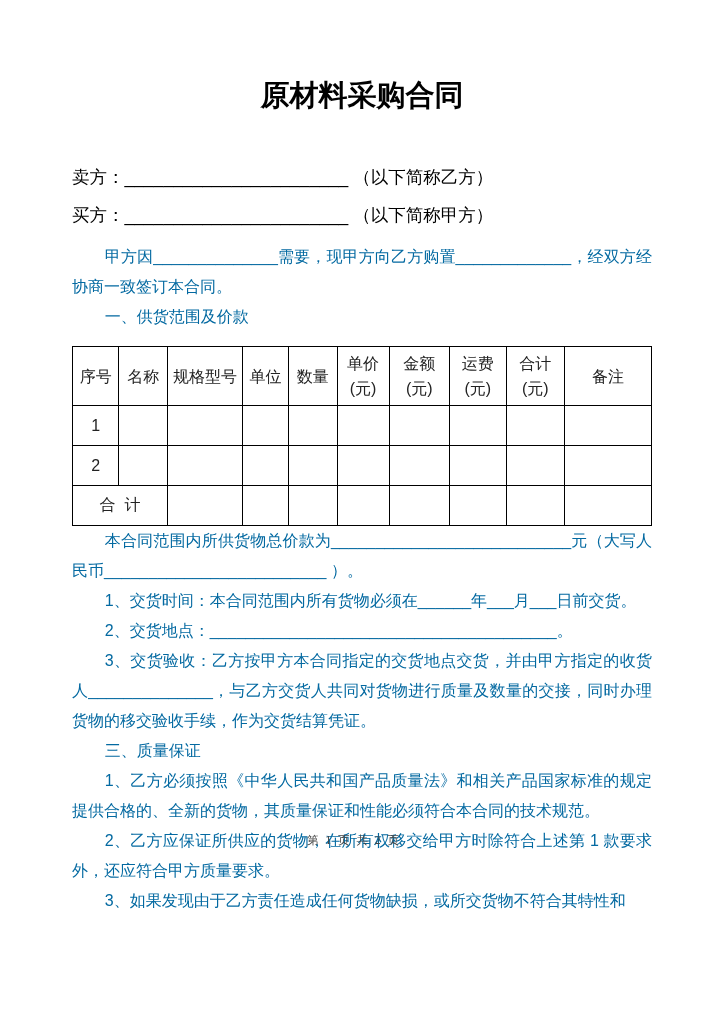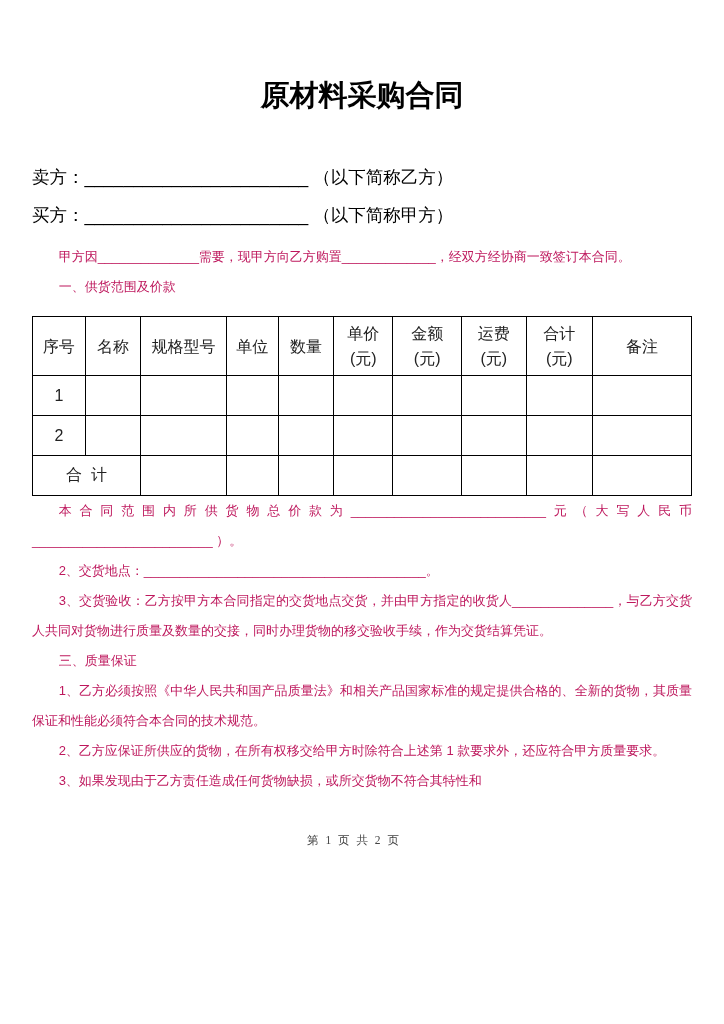--- a/index.html
+++ b/index.html
@@ -12,21 +12,21 @@
     height: 1024px;
     font-family: "Liberation Sans", "DejaVu Sans", sans-serif;
     color: #000000;
     overflow: hidden;
   }
   .page {
     position: relative;
     box-sizing: border-box;
     width: 724px;
     height: 906px;
-    padding: 0 32px;
+    padding: 0 72px;
     background: #ffffff;
   }
   .doc-title {
     margin: 0;
     padding-top: 76px;
     font-size: 29px;
     font-weight: 700;
     text-align: center;
     color: #000;
   }
@@ -34,24 +34,24 @@
     margin-top: 42px;
   }
   .party-line {
     margin: 0;
     font-size: 17.5px;
     line-height: 38px;
     white-space: nowrap;
   }
   .para, .sec-heading {
     margin: 0;
-    font-size: 13px;
+    font-size: 16px;
     line-height: 30px;
     text-align: justify;
-    color: #be185d;
+    color: #0369a1;
   }
   .indent {
     text-indent: 2.05em;
   }
   .intro-para { margin-top: 8px; }
   .sec-heading { font-weight: 400; }
   .goods-table {
     width: 100%;
     border-collapse: collapse;
     margin-top: 14px;
@@ -172,20 +172,21 @@
         <td></td>
         <td></td>
         <td></td>
         <td></td>
       </tr>
     </tbody>
   </table>
 
   <p class="para indent price-para">本合同范围内所供货物总价款为___________________________元（大写人民币_________________________ ）。</p>
 
+  <p class="para indent">1、交货时间：本合同范围内所有货物必须在______年___月___日前交货。</p>
   <p class="para indent">2、交货地点：_______________________________________。</p>
   <p class="para indent">3、交货验收：乙方按甲方本合同指定的交货地点交货，并由甲方指定的收货人______________，与乙方交货人共同对货物进行质量及数量的交接，同时办理货物的移交验收手续，作为交货结算凭证。</p>
 
   <p class="sec-heading indent">三、质量保证</p>
   <p class="para indent">1、乙方必须按照《中华人民共和国产品质量法》和相关产品国家标准的规定提供合格的、全新的货物，其质量保证和性能必须符合本合同的技术规范。</p>
   <p class="para indent">2、乙方应保证所供应的货物，在所有权移交给甲方时除符合上述第 1 款要求外，还应符合甲方质量要求。</p>
   <p class="para indent">3、如果发现由于乙方责任造成任何货物缺损，或所交货物不符合其特性和</p>
 
   <div class="page-footer">第 1 页 共 2 页</div>
 

